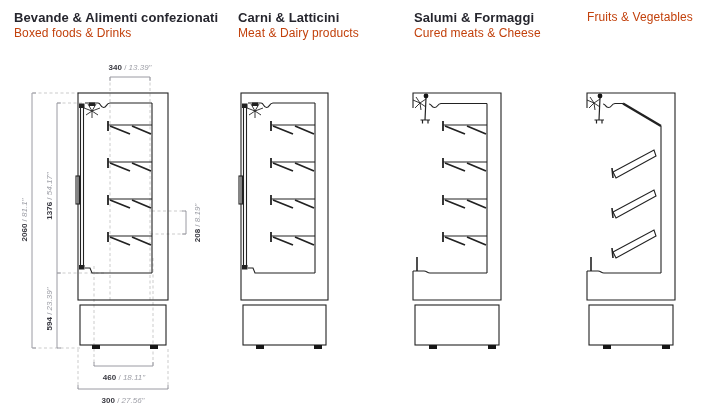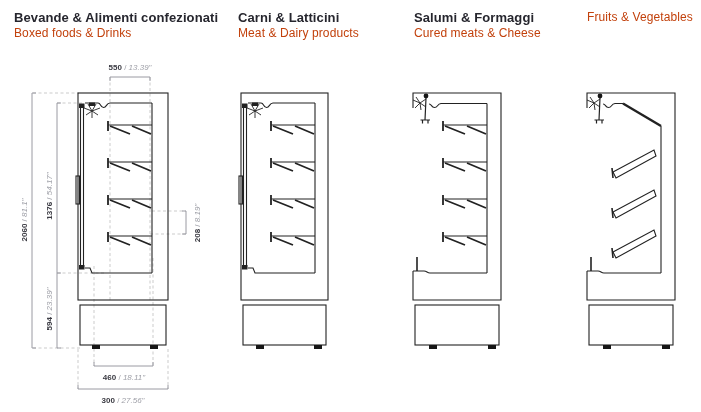--- a/index.html
+++ b/index.html
@@ -211,21 +211,21 @@
         </g>
         <g transform="translate(613,230)">
           <polygon points="0,22 41,0 43,6 3,28"></polygon>
             <path d="M-1,18 L0,28" stroke-width="1.6"></path>
         </g>
       </g>
     </g>
   </svg>
 
   <div class="dim" style="left:130px;top:67px">
-    <span>550</span><span class="sep"> / </span><span class="in">13.39"</span>
+    <span>340</span><span class="sep"> / </span><span class="in">13.39"</span>
   </div>
   <div class="dim rot" style="left:24px;top:220px">
     <span>2060</span><span class="sep"> / </span><span class="in">81.1"</span>
   </div>
   <div class="dim rot" style="left:49px;top:196px">
     <span>1376</span><span class="sep"> / </span><span class="in">54.17"</span>
   </div>
   <div class="dim rot" style="left:197px;top:223px">
     <span>208</span><span class="sep"> / </span><span class="in">8.19"</span>
   </div>

